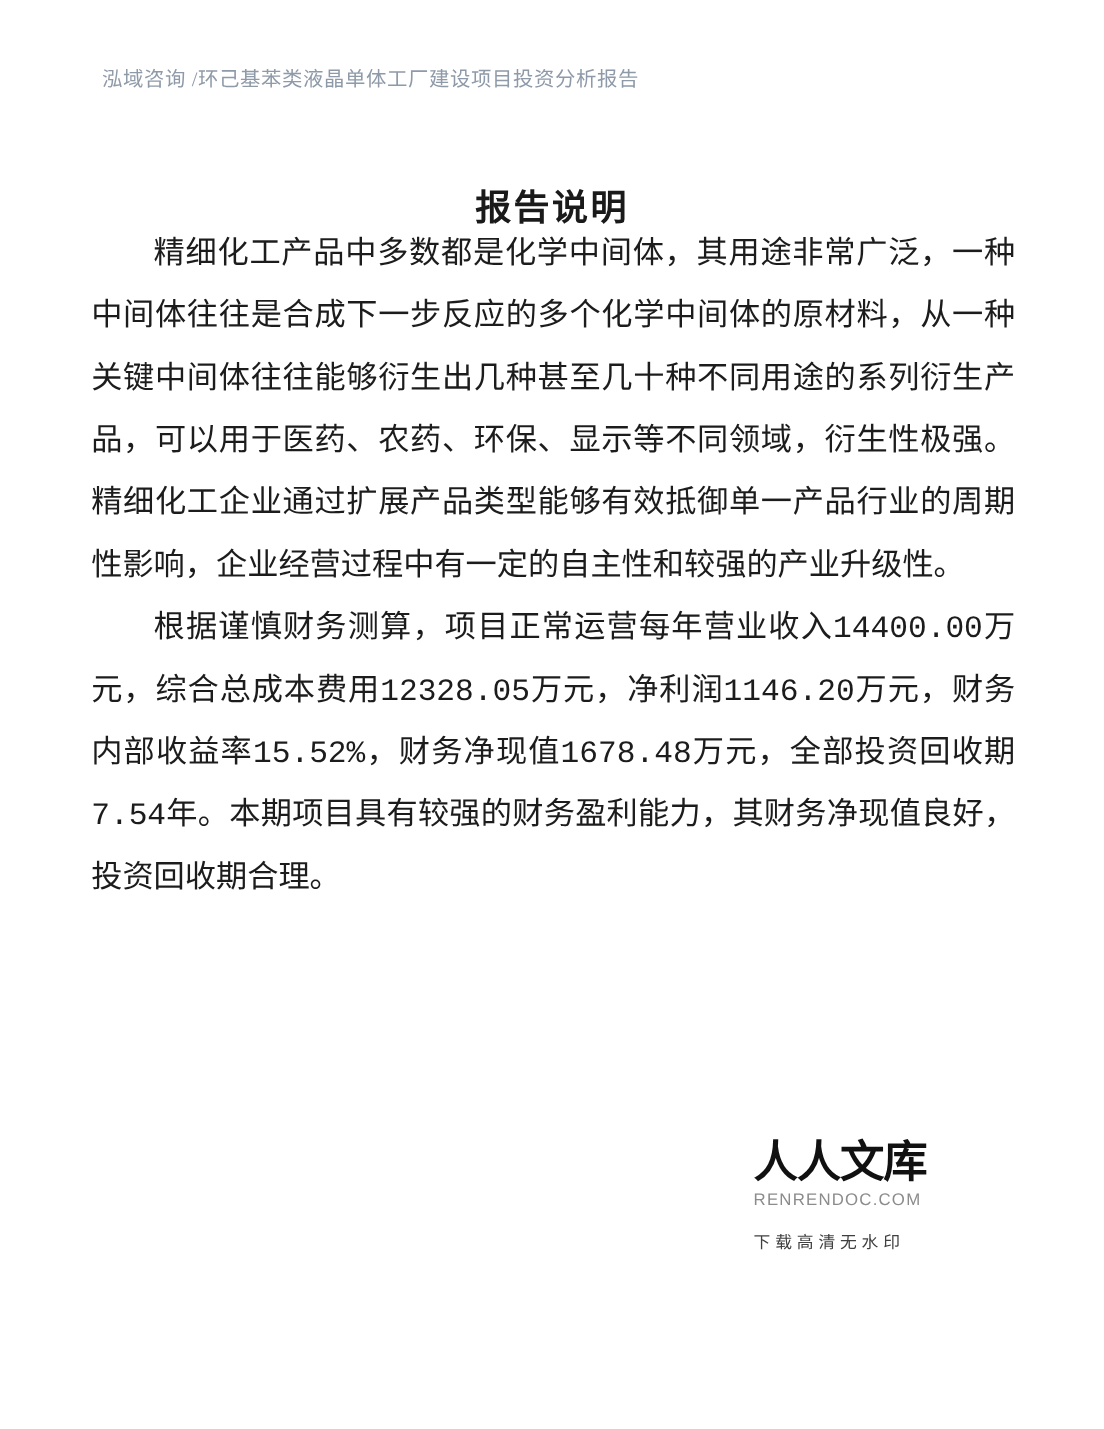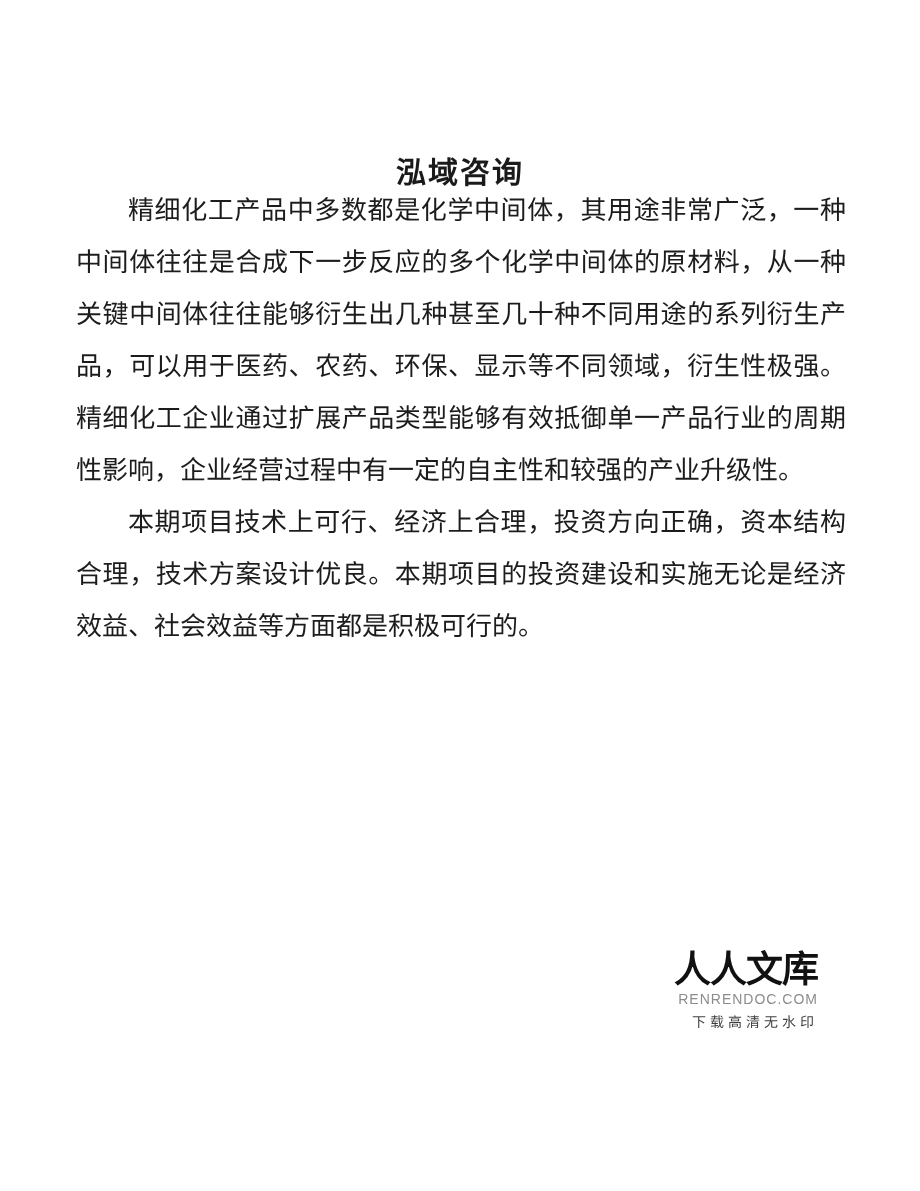--- a/index.html
+++ b/index.html
@@ -52,61 +52,62 @@
   .doc-body p {
     margin: 0;
     padding: 0;
     text-indent: 2em;
   }
   .watermark {
     position: absolute;
     top: 948px;
     left: 628px;
     width: 190px;
-    text-align: right;
+    text-align: left;
     pointer-events: none;
   }
   .watermark .wm-brand {
     font-family: "Liberation Serif", serif;
     font-weight: bold;
     font-size: 37px;
     line-height: 44px;
     letter-spacing: -1px;
     color: #111111;
     white-space: nowrap;
   }
   .watermark .wm-domain {
     font-family: "Liberation Sans", sans-serif;
     font-size: 14px;
     line-height: 15px;
     letter-spacing: 1px;
     color: #8c8c8c;
     white-space: nowrap;
   }
   .watermark .wm-tagline {
-    margin-top: 7px;
+    margin-top: 20px;
     font-family: "Liberation Sans", sans-serif;
     font-size: 14px;
     line-height: 16px;
     letter-spacing: 4px;
     color: #3f3f3f;
     white-space: nowrap;
   }
 </style>
 </head>
 <body>
 
 <div class="page">
 
+  <div class="doc-header">泓域咨询 /环己基苯类液晶单体工厂建设项目投资分析报告</div>
 
-  <h1 class="doc-title">泓域咨询</h1>
+  <h1 class="doc-title">报告说明</h1>
 
   <div class="doc-body">
     <p>精细化工产品中多数都是化学中间体，其用途非常广泛，一种中间体往往是合成下一步反应的多个化学中间体的原材料，从一种关键中间体往往能够衍生出几种甚至几十种不同用途的系列衍生产品，可以用于医药、农药、环保、显示等不同领域，衍生性极强。精细化工企业通过扩展产品类型能够有效抵御单一产品行业的周期性影响，企业经营过程中有一定的自主性和较强的产业升级性。</p>
-    <p>本期项目技术上可行、经济上合理，投资方向正确，资本结构合理，技术方案设计优良。本期项目的投资建设和实施无论是经济效益、社会效益等方面都是积极可行的。</p>
+    <p>根据谨慎财务测算，项目正常运营每年营业收入14400.00万元，综合总成本费用12328.05万元，净利润1146.20万元，财务内部收益率15.52%，财务净现值1678.48万元，全部投资回收期7.54年。本期项目具有较强的财务盈利能力，其财务净现值良好，投资回收期合理。</p>
   </div>
 
   <div class="watermark">
     <div class="wm-brand">人人文库</div>
     <div class="wm-domain">RENRENDOC.COM</div>
     <div class="wm-tagline">下载高清无水印</div>
   </div>
 
 </div>
 

